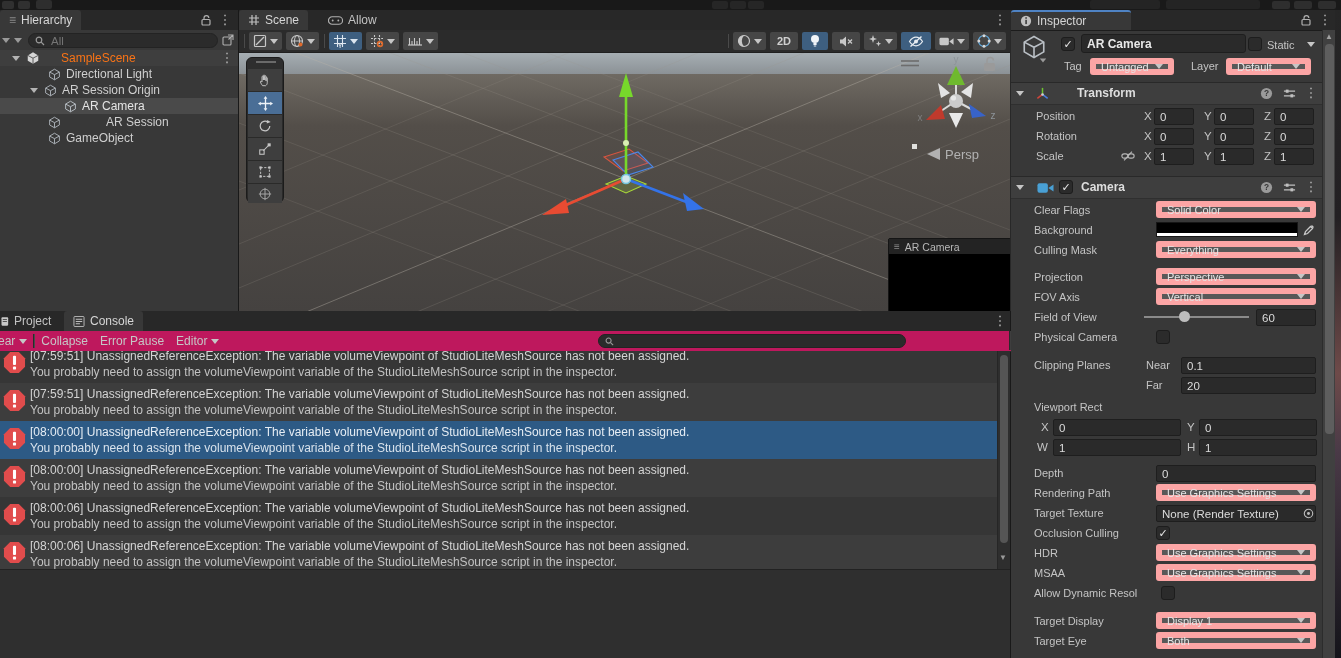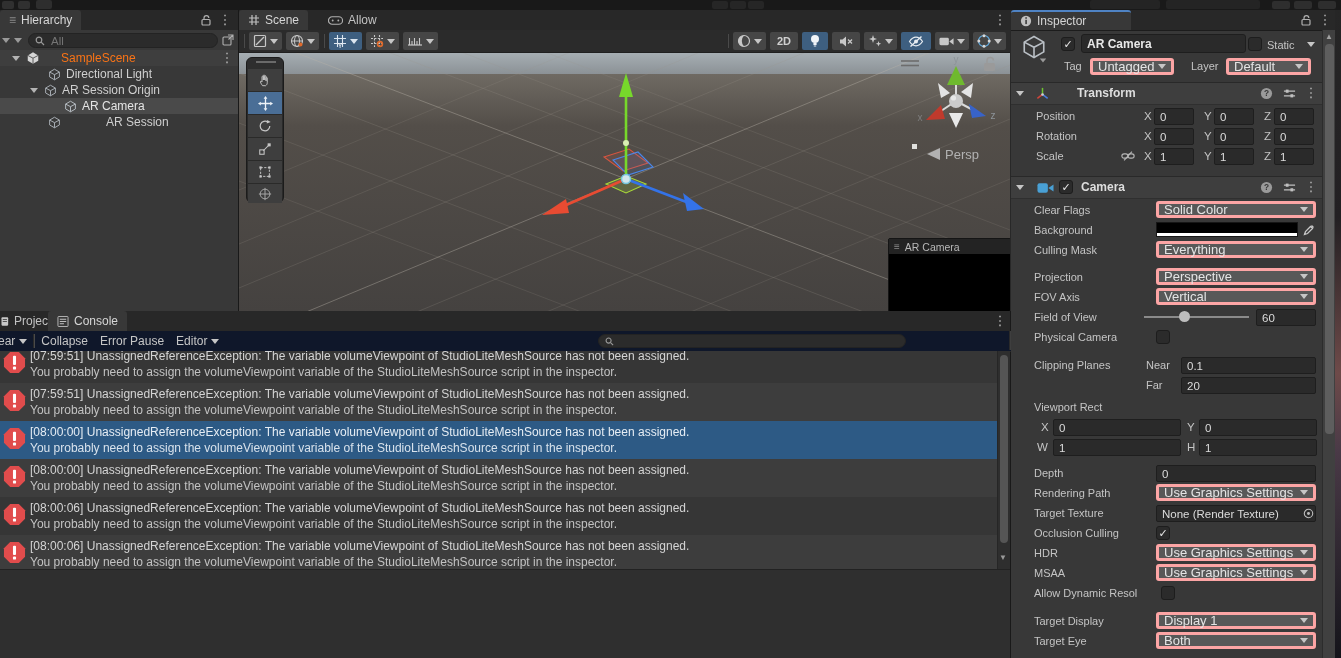--- a/index.html
+++ b/index.html
@@ -7,21 +7,21 @@
        font-family:"Liberation Sans",sans-serif;color:#c8c8c8;font-size:12px;-webkit-font-smoothing:antialiased;}
   .abs{position:absolute;}
   .panel{position:absolute;background:#383838;}
   
   .tabbar{position:absolute;left:0;top:0;right:0;height:20px;background:#282828;border-bottom:1px solid #1c1c1c;}
   .tab{position:absolute;top:0;height:20px;display:flex;align-items:center;gap:5px;padding:0 9px;color:#c2c2c2;font-size:12px;white-space:nowrap;}
   .tab.active{background:#383838;border-radius:3px 3px 0 0;color:#d6d6d6;}
   .kebab{color:#b9b9b9;font-size:13px;line-height:20px;width:14px;text-align:center;cursor:default;}
   
   .cdown{width:0;height:0;border-left:4px solid transparent;border-right:4px solid transparent;border-top:5px solid #c6c6c6;}
-  .dd{position:absolute;height:17px;background:#585858;border:3px solid #fca5a5;border-radius:3px;display:flex;align-items:center;justify-content:space-between;padding:0 5px;color:#e4e4e4;font-size:13px;box-sizing:border-box;}
+  .dd{position:absolute;height:17px;background:#585858;border:6px solid #fca5a5;border-radius:3px;display:flex;align-items:center;justify-content:space-between;padding:0 5px;color:#e4e4e4;font-size:11px;box-sizing:border-box;}
   .dd span{overflow:hidden;white-space:nowrap;}
   .nf{position:absolute;height:17px;background:#2a2a2a;border:1px solid #1e1e1e;border-radius:2px;color:#dcdcdc;font-size:11.5px;line-height:16px;padding:0 5px;box-sizing:border-box;white-space:nowrap;overflow:hidden;}
   .lbl{position:absolute;color:#c4c4c4;font-size:11px;line-height:20px;white-space:nowrap;}
   .axl{position:absolute;color:#c4c4c4;font-size:11.5px;line-height:20px;}
   .chk{position:absolute;width:14px;height:14px;background:#2b2b2b;border:1px solid #1d1d1d;border-radius:3px;color:#e8e8e8;font-size:11px;line-height:13px;text-align:center;box-sizing:border-box;}
   .hdrrow{position:absolute;left:0;right:16px;height:21px;background:#3e3e3e;border-top:1px solid #292929;border-bottom:1px solid #2f2f2f;}
   
   .hrow{position:absolute;left:0;height:16px;width:100%;display:flex;align-items:center;font-size:12px;color:#cfcfcf;white-space:nowrap;}
   
   .sbtn{height:18px;background:#464646;border-radius:2px;display:flex;align-items:center;padding:0 4px;gap:3px;}
@@ -115,20 +115,27 @@
           <path d="M2 5l6 3.2L14 5M8 8.2V14.5" fill="none" stroke="#b6bcc2" stroke-width="1.2"></path>
         </svg>
       <span style="margin-left:5px;color:#e4e4e4;">AR Camera</span>
     </div>
     <div class="hrow" style="top:104px;gap:40px;">
       <svg style="margin-left:48px;" width="13" height="13" viewBox="0 0 16 16">
           <path d="M8 1.5 14 5v6L8 14.5 2 11V5z" fill="none" stroke="#a9afb5" stroke-width="1.2"></path>
           <path d="M2 5l6 3.2L14 5M8 8.2V14.5" fill="none" stroke="#a9afb5" stroke-width="1.2"></path>
         </svg>
       <span style="margin-left:5px;">AR Session</span>
+    </div>
+    <div class="hrow" style="top:120px;">
+      <svg style="margin-left:48px;" width="13" height="13" viewBox="0 0 16 16">
+          <path d="M8 1.5 14 5v6L8 14.5 2 11V5z" fill="none" stroke="#a9afb5" stroke-width="1.2"></path>
+          <path d="M2 5l6 3.2L14 5M8 8.2V14.5" fill="none" stroke="#a9afb5" stroke-width="1.2"></path>
+        </svg>
+      <span style="margin-left:5px;">GameObject</span>
     </div>
   </div>
 
   <div class="panel" style="left:239px;top:10px;width:771px;height:301px;">
     <div class="tabbar">
       <div class="tab active" style="left:0;">
         <svg width="12" height="12" viewBox="0 0 12 12">
             <path d="M4 1v10M8 1v10M1 4h10M1 8h10" stroke="#c0c0c0" stroke-width="1.2"></path>
           </svg>
         <span>Scene</span>
@@ -378,31 +385,31 @@
   <div class="panel" style="left:0;top:311px;width:1010px;height:347px;border-right:1px solid #191919;">
     <div class="tabbar">
       <div class="tab" style="left:0;padding-left:2px;">
         <svg width="10" height="11" viewBox="0 0 12 12" style="margin-left:-3px;">
             <rect x="3" y="1" width="8" height="10" rx="1" fill="#c8c8c8"></rect>
             <rect x="4.5" y="3" width="5" height="1.2" fill="#555"></rect>
             <rect x="4.5" y="5.4" width="5" height="1.2" fill="#555"></rect>
           </svg>
         <span>Project</span>
       </div>
-      <div class="tab active" style="left:48px;">
+      <div class="tab active" style="left:64px;">
         <svg width="12" height="11" viewBox="0 0 12 12">
             <rect x="0.5" y="0.5" width="11" height="11" rx="1" fill="none" stroke="#c0c0c0"></rect>
             <path d="M2.5 3.5h7M2.5 6h7M2.5 8.5h4.5" stroke="#c0c0c0" stroke-width="1.2"></path>
           </svg>
         <span>Console</span>
       </div>
       <div class="kebab abs" style="left:993px;top:0;">⋮</div>
     </div>
 
-    <div class="abs" style="left:0;top:20px;width:1138px;height:20px;background:#0f172a;border-bottom:1px solid #2a2a2a;display:flex;align-items:center;">
+    <div class="abs" style="left:0;top:20px;width:1138px;height:20px;background:#be185d;border-bottom:1px solid #2a2a2a;display:flex;align-items:center;">
       <div class="ctbtn" style="padding-left:0;margin-left:-2px;">
         <span>ear</span>
         <div class="cdown"></div>
       </div>
       <div class="vsep"></div>
       <div class="ctbtn">
           <span>Collapse</span>
         </div>
       <div class="ctbtn">
           <span>Error Pause</span>

